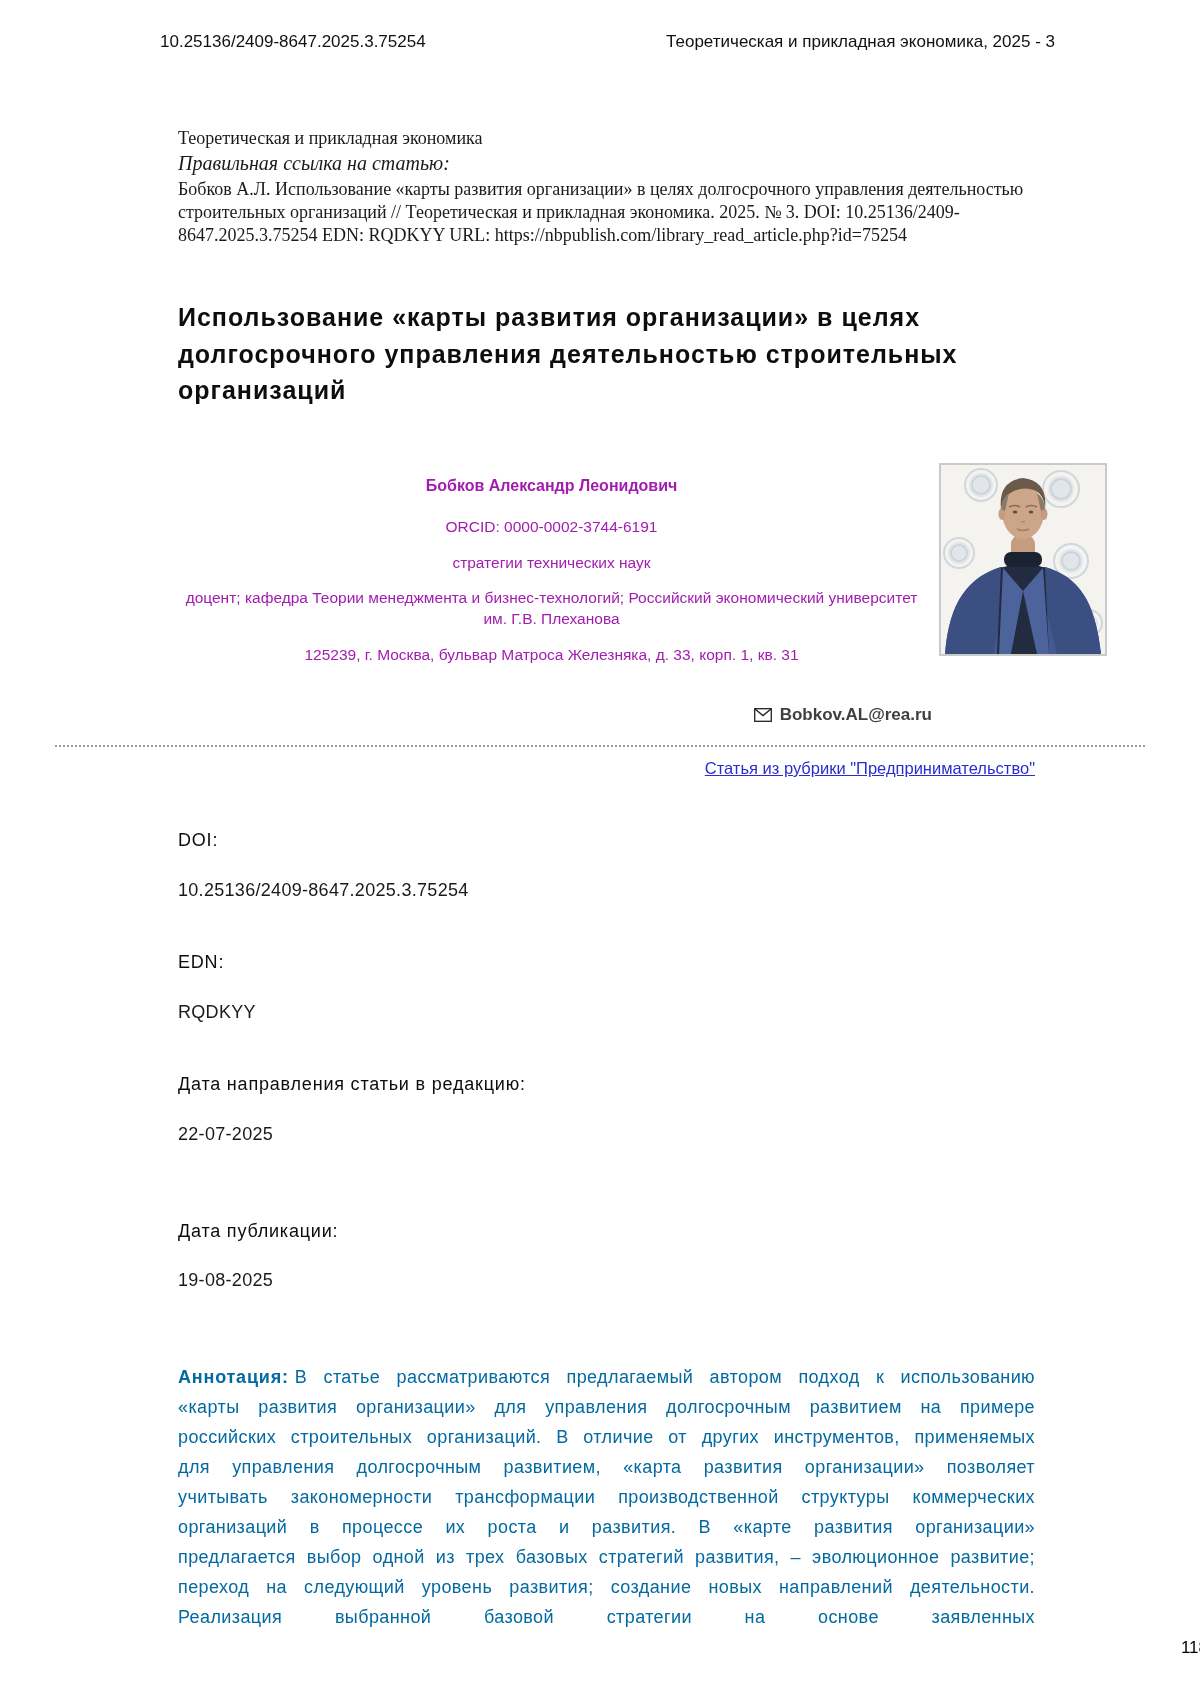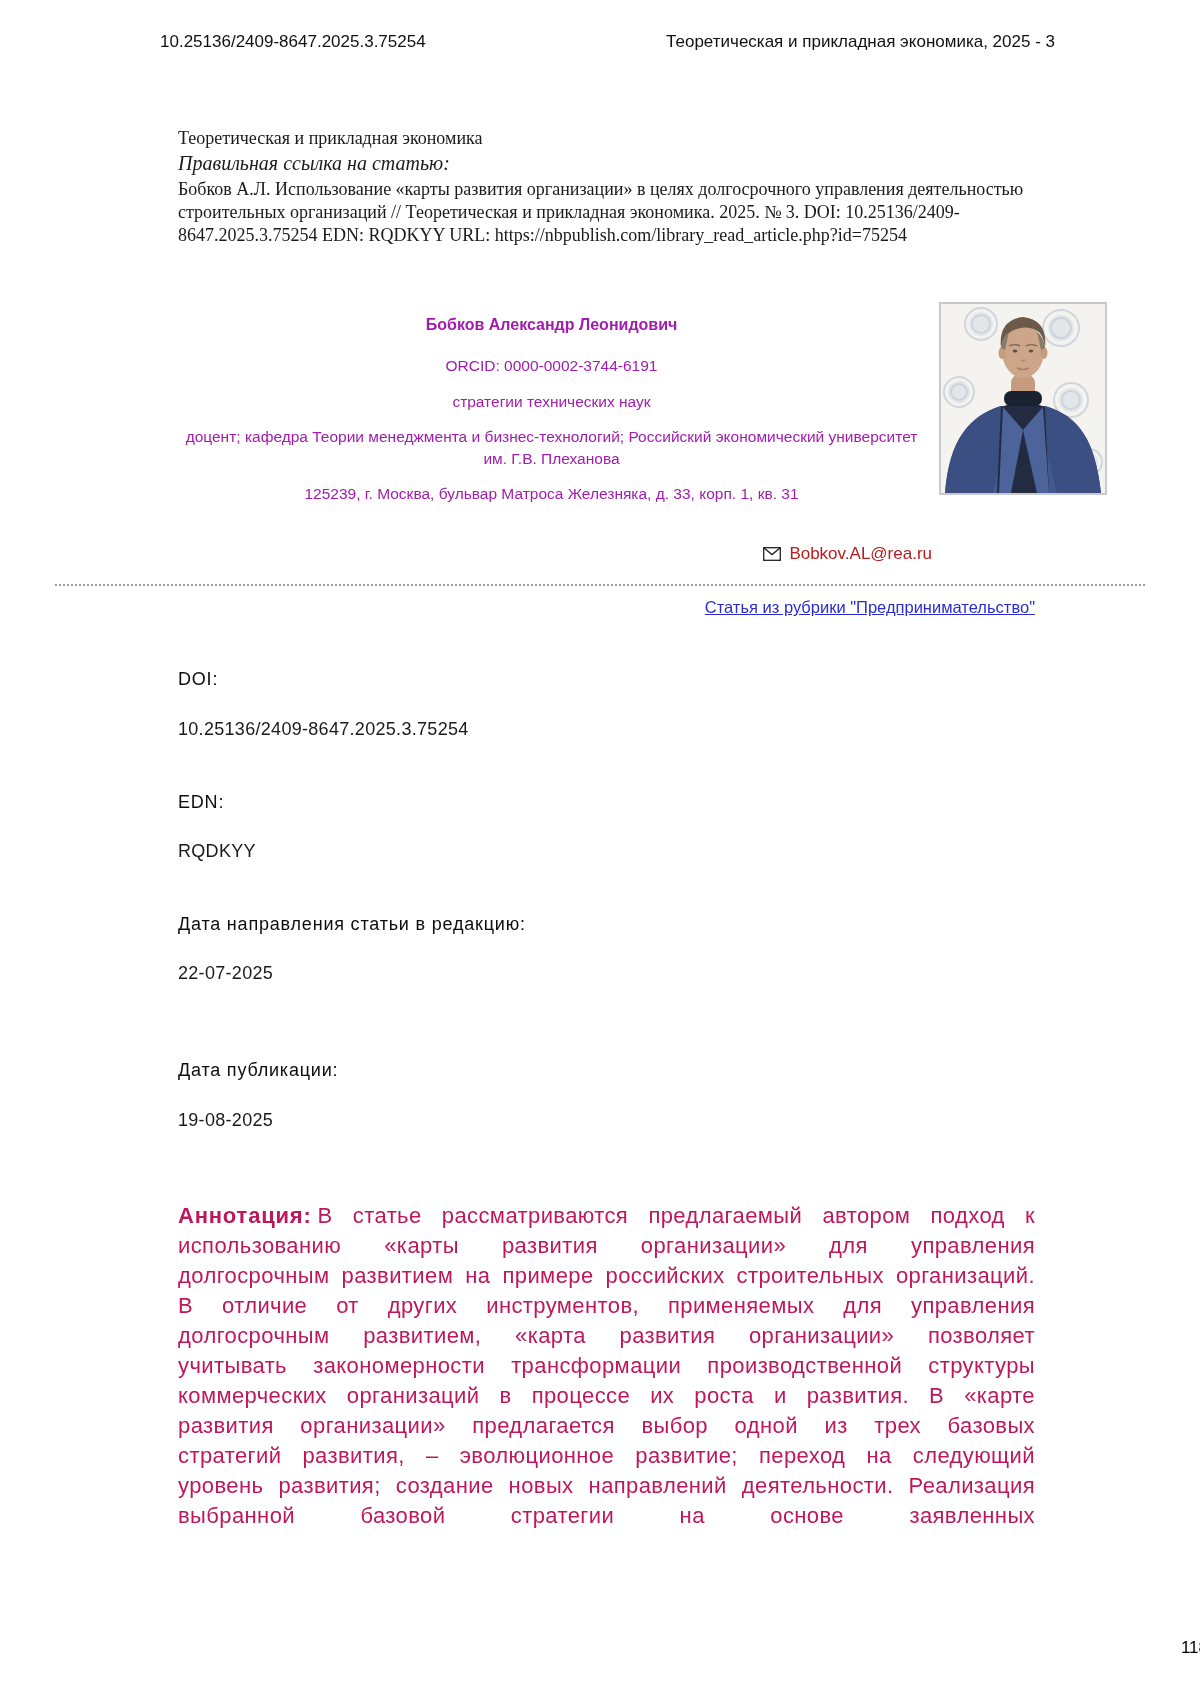--- a/index.html
+++ b/index.html
@@ -49,21 +49,21 @@
     width: 168px; height: 193px; flex: 0 0 auto;
     border: 2px solid #c9c9c6; background: #f4f3f0;
   }
   .author-photo-frame svg { display: block; width: 164px; height: 189px; }
 
   .email-row {
     margin-top: 26px; padding-right: 103px;
     display: flex; justify-content: flex-end; align-items: center; gap: 8px;
     font-size: 17px; color: #111;
   }
-  .email-row a { color: #b91c1c; text-decoration: none; }
+  .email-row a { color: #404040; text-decoration: none; font-weight: bold; }
 
   .separator {
     margin: 20px -110px 0 -123px;
     border-top: 2px dotted #9a9a9a; height: 0;
   }
 
   .rubric-row { margin-top: 12px; text-align: right; font-size: 16.5px; }
   .rubric-row a { color: #2b2bd4; text-decoration: underline; }
 
   
@@ -71,24 +71,24 @@
     font-weight: 400; font-size: 18px; letter-spacing: 0.8px;
     color: #0d0d0d; line-height: 1.2;
   }
   .info-value { font-size: 18px; letter-spacing: 0.3px; line-height: 1.2; color: #1a1a1a; }
   .mt-52 { margin-top: 52px; } .mt-51 { margin-top: 51px; }
   .mt-28 { margin-top: 28px; } .mt-75 { margin-top: 75px; }
 
   
   .abstract {
     margin-top: 70px;
-    font-size: 22px; line-height: 30px;
+    font-size: 18px; line-height: 30px;
     letter-spacing: 0.4px; word-spacing: 5px;
     text-align: justify; text-align-last: justify;
-    color: #be185d;
+    color: #0369a1;
   }
   .abstract .ab-label { font-weight: 700; letter-spacing: 0.8px; margin-right: 6px; }
 
   
   .page-footer {
     position: absolute; left: 8px; top: 1638px; width: 100%;
     text-align: right; font-size: 17px; color: #000000;
   }
 </style>
 </head>
@@ -100,20 +100,21 @@
 </div>
 
 <div class="content">
 
   <div class="citation">
     <div class="cit-journal">Теоретическая и прикладная экономика</div>
     <div class="cit-label">Правильная ссылка на статью:</div>
     <div class="cit-text">Бобков А.Л. Использование «карты развития организации» в целях долгосрочного управления деятельностью строительных организаций // Теоретическая и прикладная экономика. 2025. № 3. DOI: 10.25136/2409-8647.2025.3.75254 EDN: RQDKYY URL: https://nbpublish.com/library_read_article.php?id=75254</div>
   </div>
 
+  <h1 class="article-title">Использование «карты развития организации» в целях долгосрочного управления деятельностью строительных организаций</h1>
 
   <div class="author-section">
     <div class="author-info">
       <div class="a-item a-name">Бобков Александр Леонидович</div>
       <div class="a-item">ORCID: 0000-0002-3744-6191</div>
       <div class="a-item">стратегии технических наук</div>
       <div class="a-item">доцент; кафедра Теории менеджмента и бизнес-технологий; Российский экономический университет им. Г.В. Плеханова</div>
       <div class="a-item">125239, г. Москва, бульвар Матроса Железняка, д. 33, корп. 1, кв. 31</div>
     </div>
     <div class="author-photo-frame">

